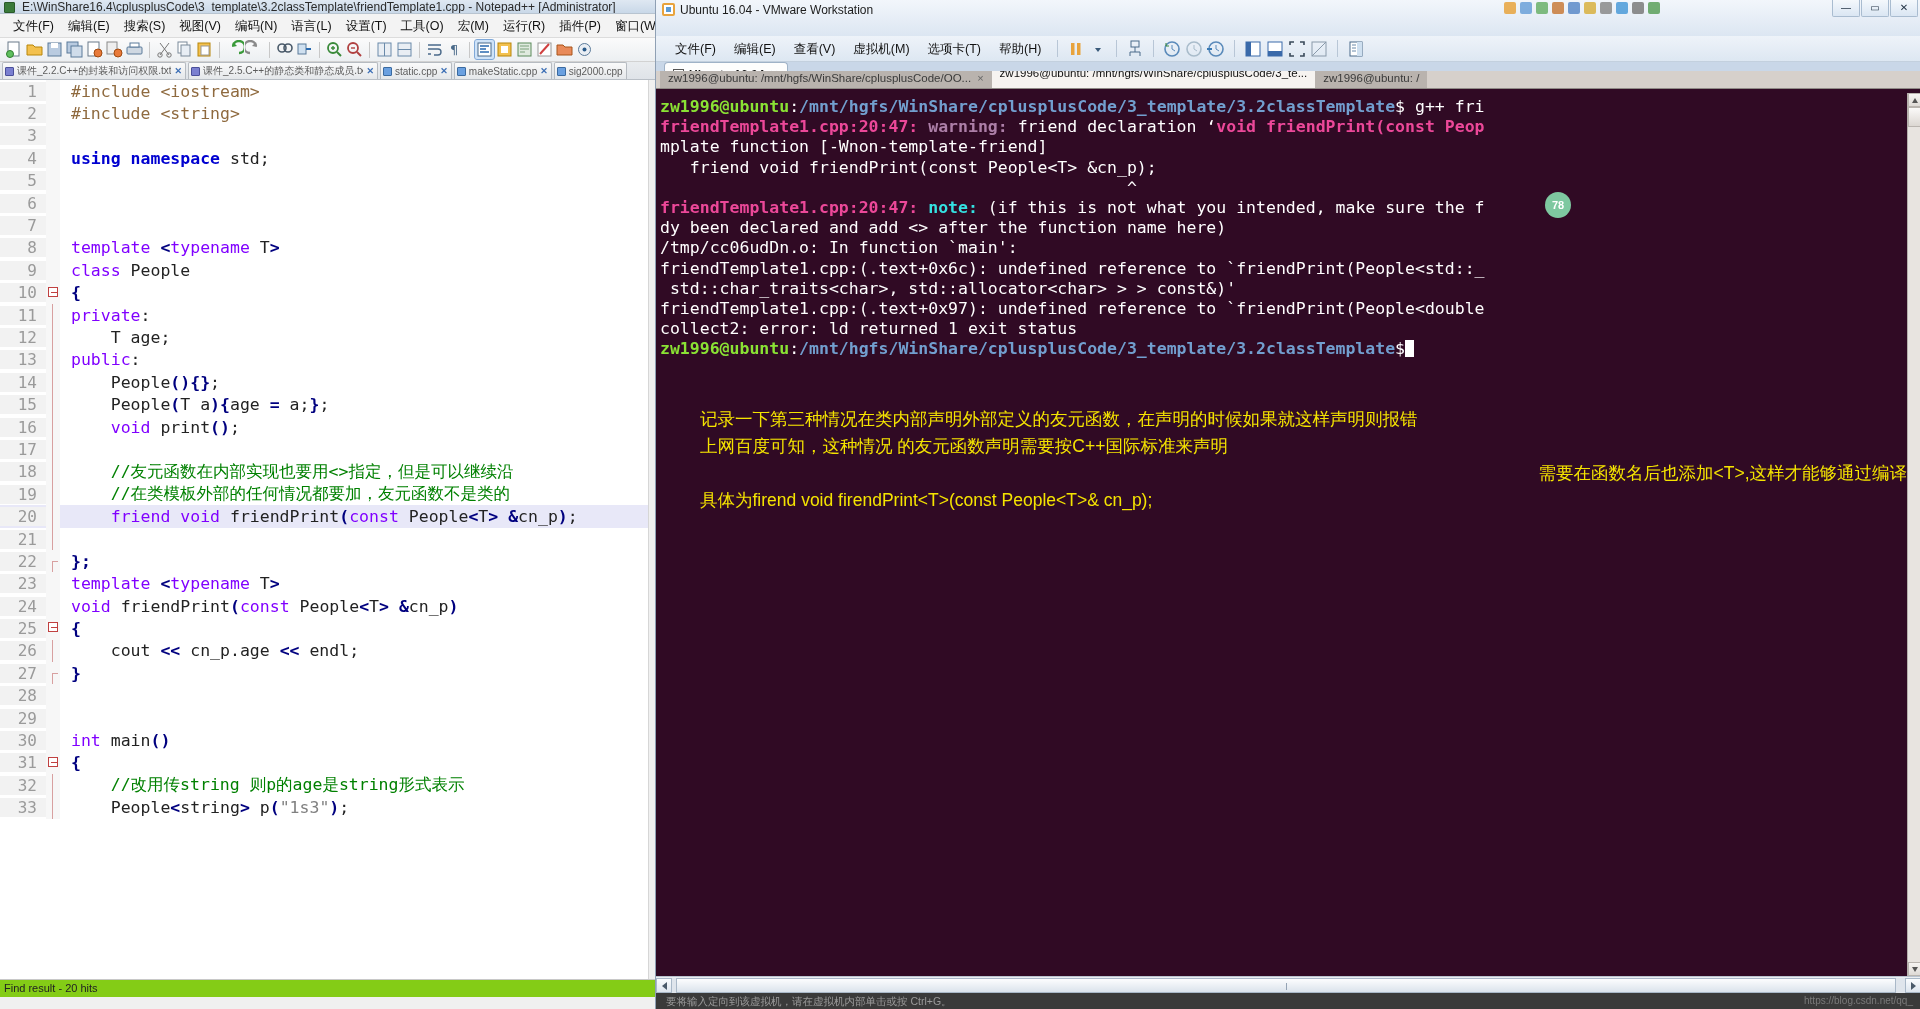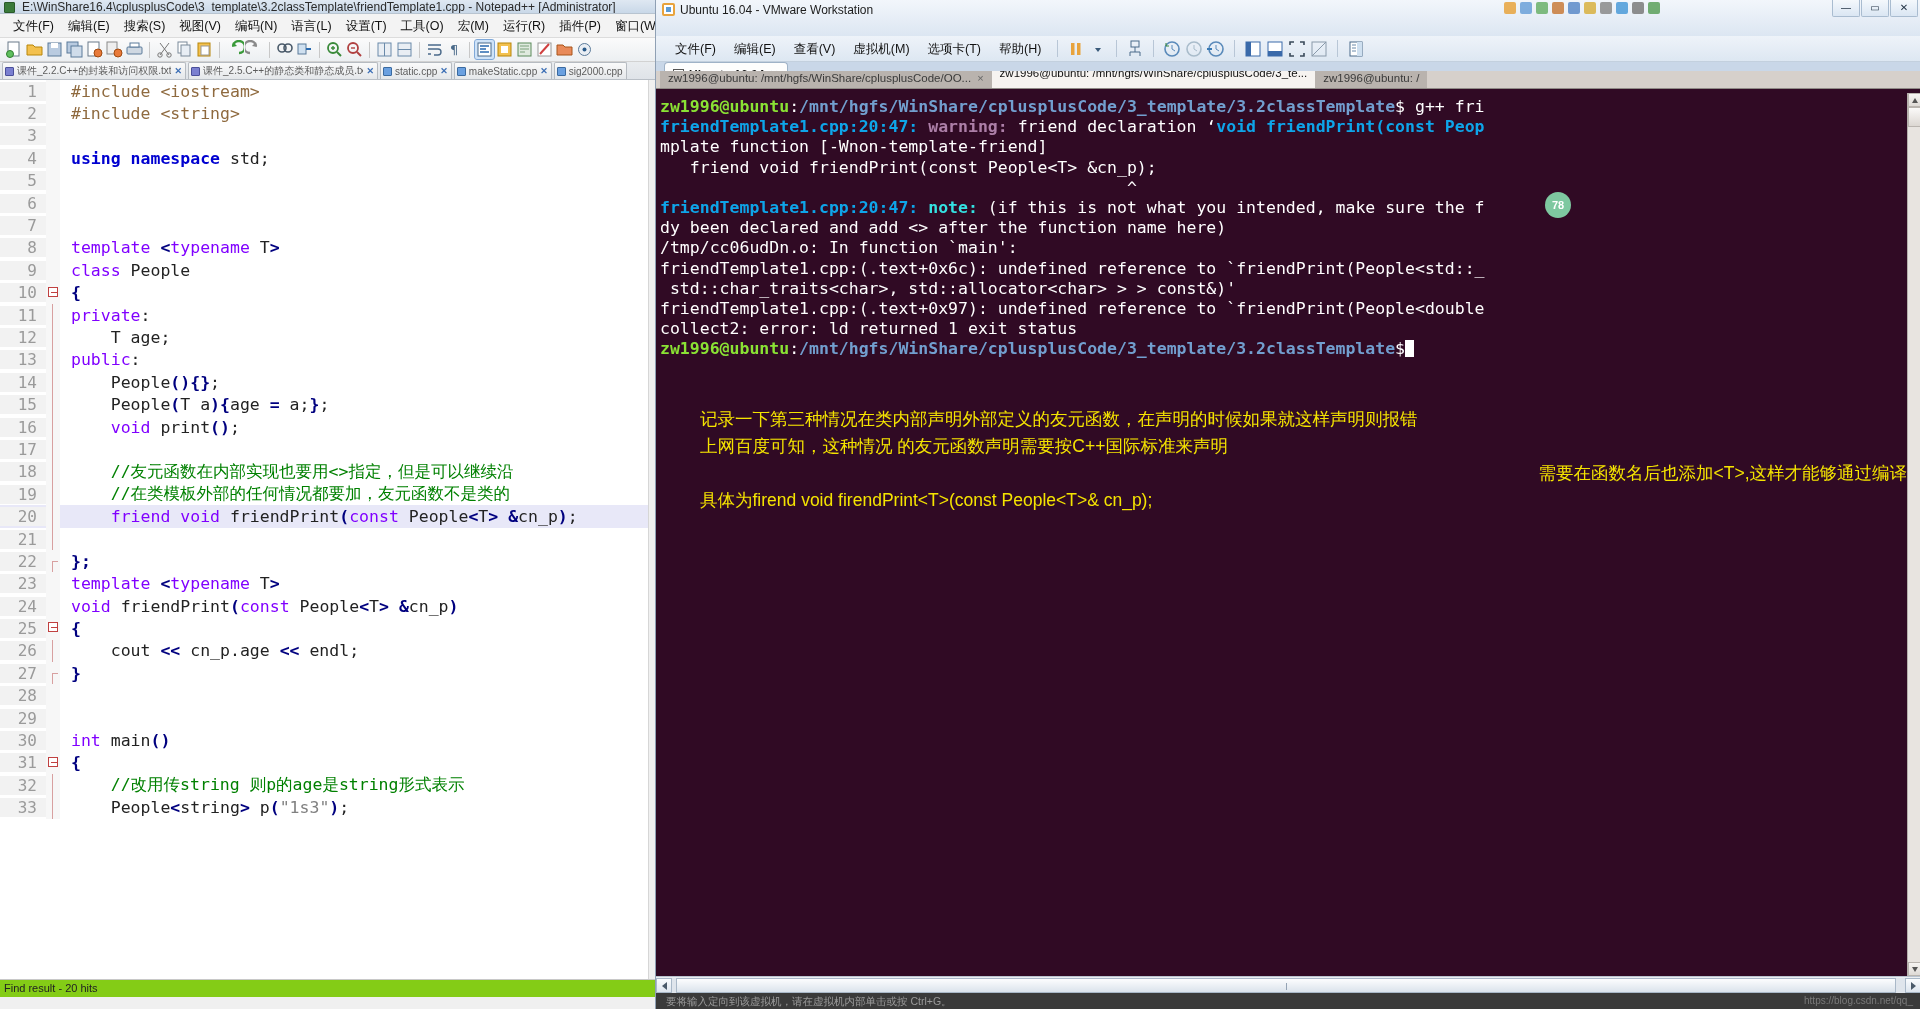--- a/index.html
+++ b/index.html
@@ -167,21 +167,21 @@
   #term-body {
     position:absolute; left:0; top:22px; right:14px; bottom:0;
     background:#300a24; padding:4px 0 0 4px; overflow:hidden;
   }
   .tline {
     font-family:"DejaVu Sans Mono", monospace; font-size:16.5px; line-height:20.2px;
     color:#ffffff; white-space:pre; letter-spacing:0px;
   }
   .t-green { color:#8ae234; font-weight:bold; }
   .t-blue  { color:#729fcf; font-weight:bold; }
-  .t-white-b { color:#0ea5e9; font-weight:bold; }
+  .t-white-b { color:#ec4899; font-weight:bold; }
   .t-magenta { color:#ad7fa8; font-weight:bold; }
   .t-cyan  { color:#34e2e2; font-weight:bold; }
   .t-plain { color:#ffffff; font-weight:normal; }
   .tcursor { display:inline-block; width:9px; height:17px; background:#ffffff;
              vertical-align:-3px; }
 
   .note {
     font-family:"Liberation Sans", sans-serif; font-size:17.5px; color:#f5e400;
     line-height:27px; white-space:nowrap;
   }

